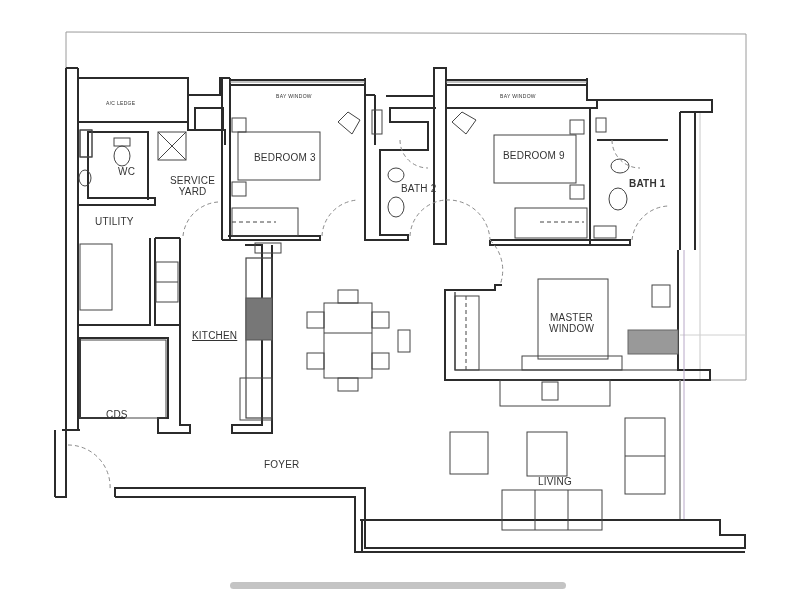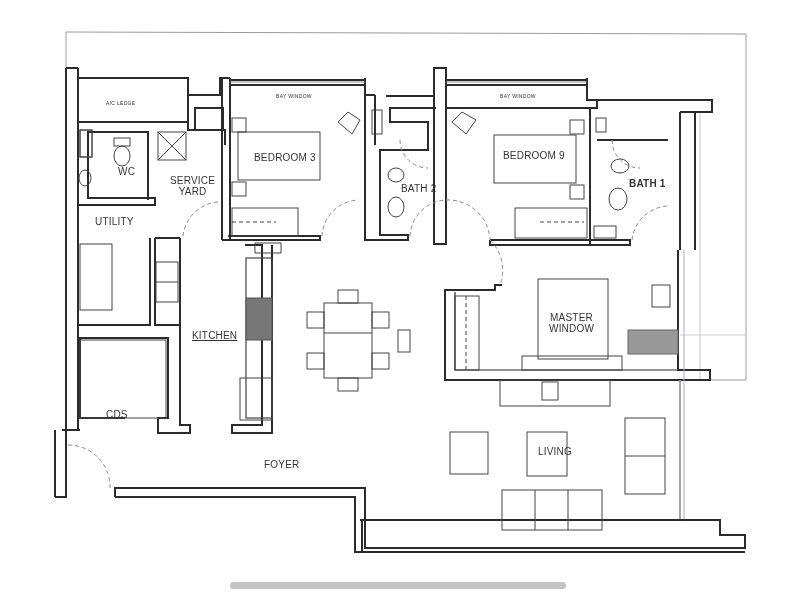--- a/index.html
+++ b/index.html
@@ -180,18 +180,18 @@
 <span class="lbl" style="left:118px;top:166px;">WC</span>
 <span class="lbl two" style="left:170px;top:175px;"><span>SERVICE</span><br><span>YARD</span></span>
 <span class="lbl" style="left:95px;top:216px;">UTILITY</span>
 <span class="lbl" style="left:254px;top:152px;">BEDROOM 3</span>
 <span class="lbl" style="left:401px;top:183px;">BATH 2</span>
 <span class="lbl" style="left:503px;top:150px;">BEDROOM 9</span>
 <span class="lbl" style="left:629px;top:178px;font-weight:bold;">BATH 1</span>
 <span class="lbl" style="left:192px;top:330px;text-decoration:underline;">KITCHEN</span>
 <span class="lbl" style="left:106px;top:373px;margin-top:36px;">CDS</span>
 <span class="lbl two" style="left:549px;top:312px;"><span>MASTER</span><br><span>WINDOW</span></span>
-<span class="lbl" style="left:538px;top:446px;">LIVING</span>
+<span class="lbl" style="left:538px;top:476px;">LIVING</span>
 <span class="lbl" style="left:217px;top:459px;margin-left:47px;">FOYER</span>
 
 <span class="scribble" style="left:320px;top:-6px;">​</span>
 
 <div class="scrollbar"></div>
 
 </body></html>

